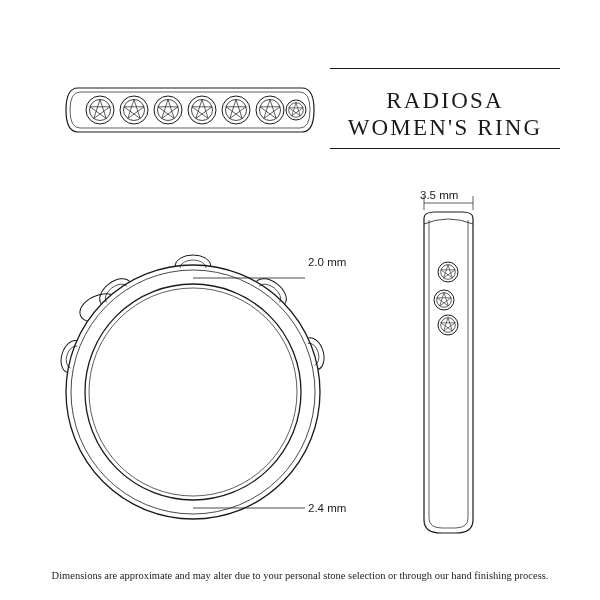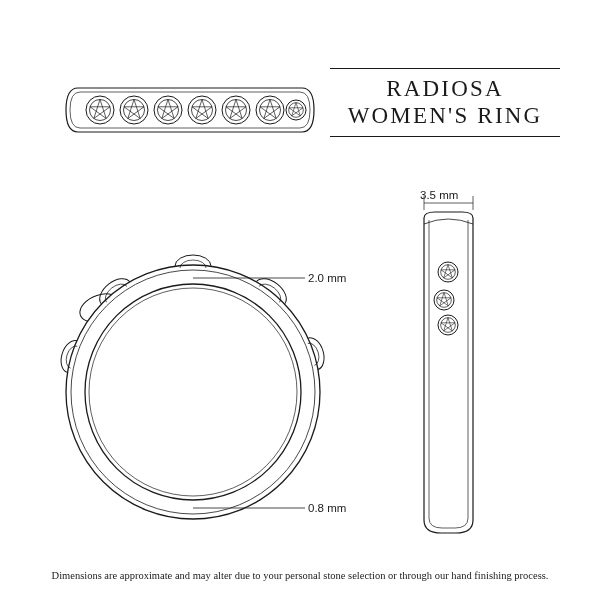--- a/index.html
+++ b/index.html
@@ -34,31 +34,32 @@
     width: 100%;
   }
   .title-text {
     font-family: "Liberation Serif", serif;
     font-size: 23px;
     letter-spacing: 2.2px;
     line-height: 27px;
     padding: 6px 0 7px 0;
     color: #1a1a1a;
     white-space: pre-line;
+    margin-top: 12px;
   }
   .dim-label {
     position: absolute;
     font-family: Liberation Sans, sans-serif;
     font-size: 11.5px;
     color: #1a1a1a;
     white-space: nowrap;
   }
   #dim-top-width {
     left: 308px;
-    top: 272px;
+    top: 256px;
   }
   #dim-bottom-width {
     left: 308px;
     top: 502px;
   }
   #dim-band-depth {
     left: 420px;
     top: 189px;
   }
   .footer-note {
@@ -165,16 +166,16 @@
 </svg>
 
 <div class="title-block">
   <div class="title-rule"></div>
   <div class="title-text">RADIOSA
 WOMEN'S RING</div>
   <div class="title-rule"></div>
 </div>
 
 <div class="dim-label" id="dim-top-width">2.0 mm</div>
-<div class="dim-label" id="dim-bottom-width">0.8 mm</div>
+<div class="dim-label" id="dim-bottom-width">2.4 mm</div>
 <div class="dim-label" id="dim-band-depth">3.5 mm</div>
 
 <div class="footer-note">Dimensions are approximate and may alter due to your personal stone selection or through our hand finishing process.</div>
 
 </body></html>

